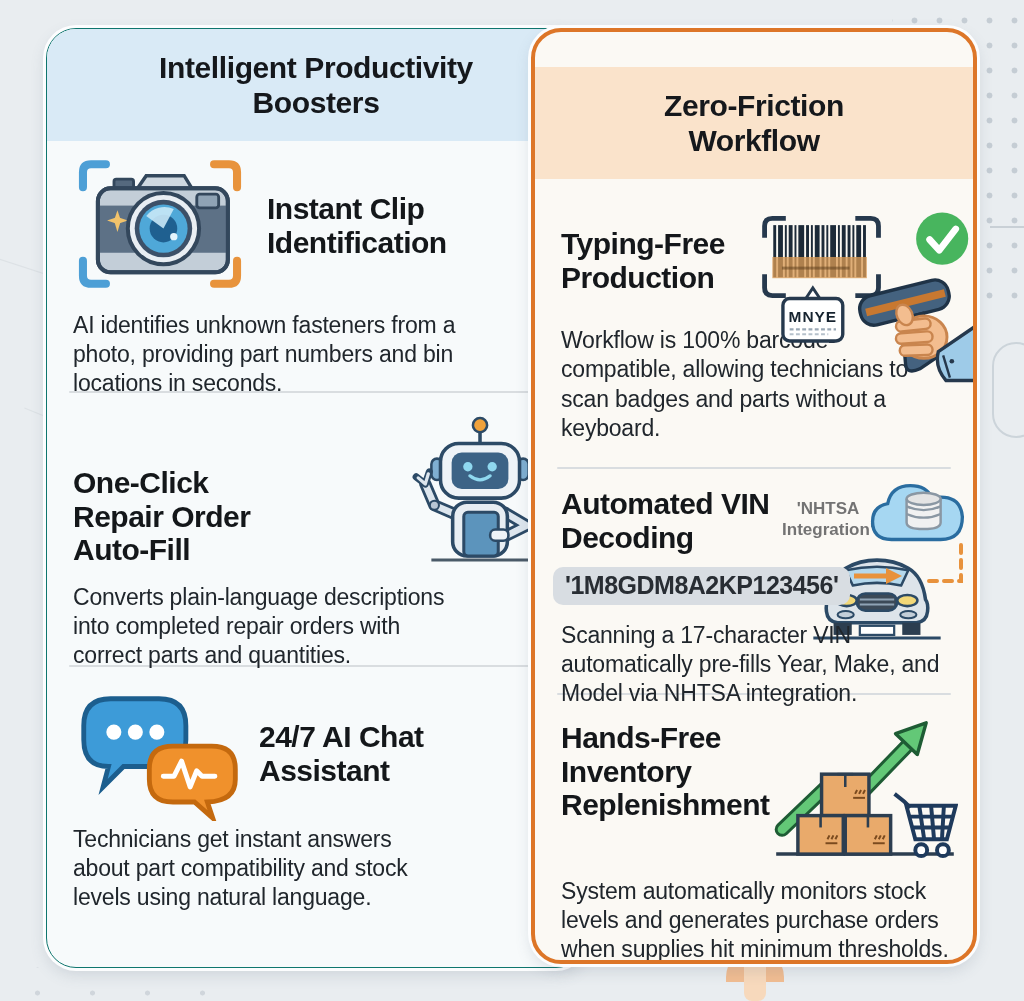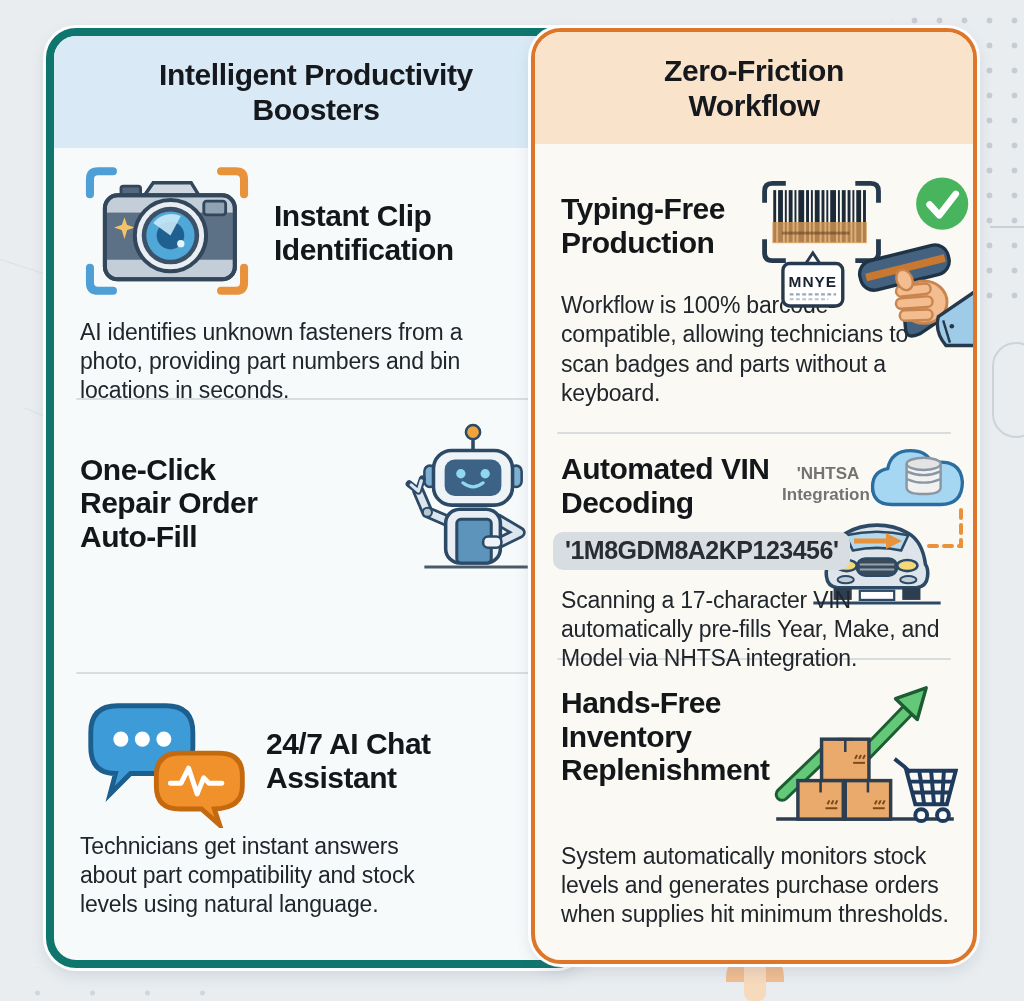--- a/index.html
+++ b/index.html
@@ -29,27 +29,27 @@
   .hl1 { width:150px; left:-10px; top:280px; transform:rotate(18deg); }
   .hl2 { width:120px; left:20px; top:430px; transform:rotate(22deg); }
   .tick-r { position:absolute; right:0; top:226px; width:34px; height:2px; background:#c9d0d6; }
 
   
   .panel {
     position:absolute; top:28px; border-radius:30px; overflow:hidden;
     box-shadow:0 0 0 3px #fcfdfe, 0 6px 16px rgba(70,90,110,.18);
     z-index:2;
   }
-  .panel-left  { left:46px;  width:540px; height:940px; border:8px solid #0f766e; background:#f7fafb; }
+  .panel-left  { left:46px;  width:540px; height:940px; border:1px solid #0f766e; background:#f7fafb; }
   .panel-right { left:531px; width:446px; height:936px; border:4px solid #dd7628; background:#fbf9f4; }
   .panel-header {
     height:112px; display:flex; align-items:center; justify-content:center;
   }
   .panel-left  .panel-header { background:#d9eaf6; }
-  .panel-right .panel-header { background:#fae3cb; }
+  .panel-right .panel-header { background:#fae3cb;margin-top:35px; }
   .panel-header h1 {
     font-size:30px; font-weight:700; color:#15181c; text-align:center;
     line-height:1.17; letter-spacing:-.4px;
   }
   .panel-body { position:relative; }
 
   .card-section { padding:0 26px; position:relative; }
   .divider { height:2px; background:#d9dde0; width:calc(100% - 44px); margin:0 auto; border-radius:1px; }
 
   .feature-title {
@@ -59,21 +59,21 @@
     font-size:23px; color:#20262c; line-height:1.27; letter-spacing:-.2px;
   }
   .row { display:flex; align-items:center; }
 
   
   .l-s1 { height:250px; }
   .l-s1 .row { padding-top:14px; }
   .l-s1 .feature-title { width:212px; margin-left:20px; }
   .l-s1 .feature-desc { margin-top:14px; width:402px; }
   .l-s2 { height:272px; }
-  .l-s2 .row { padding-top:18px; align-items:center;gap:42px; }
+  .l-s2 .row { padding-top:18px; align-items:flex-end;gap:42px; }
   .l-s2 .feature-title { width:220px; margin-top:14px; }
   .l-s2 .icon-robot { margin-left:auto; margin-right:4px; }
   .l-s2 .feature-desc { margin-top:16px; width:400px; }
   .l-s3 { height:294px; }
   .l-s3 .row { padding-top:16px; }
   .l-s3 .feature-title { width:215px; margin-left:14px; }
   .l-s3 .feature-desc { width:378px; }
 
   
   .r-s1 { height:268px; }
@@ -177,20 +177,21 @@
             <path d="M22 72 L15 66 M22 72 L25 62" stroke="#dde6ee" stroke-width="3.2" stroke-linecap="round"></path>
             <path d="M100 100 L122 113 L100 124" fill="none" stroke="#2c4a66" stroke-width="12" stroke-linecap="round" stroke-linejoin="round"></path>
             <path d="M100 100 L122 113 L100 124" fill="none" stroke="#dde6ee" stroke-width="6.5" stroke-linecap="round" stroke-linejoin="round"></path>
             <rect x="49" y="90" width="54" height="53" rx="14" fill="#e8eef3" stroke="#2c4a66" stroke-width="3.5"></rect>
             <rect x="60" y="100" width="34" height="43" rx="4" fill="#5c94bc" stroke="#2c4a66" stroke-width="3"></rect>
             <rect x="86" y="117" width="18" height="11" rx="5" fill="#eef3f7" stroke="#2c4a66" stroke-width="2.5"></rect>
             <line x1="28" y1="147" x2="130" y2="147" stroke="#4a5a68" stroke-width="3"></line>
           </svg>
         </span>
       </div>
+      <p class="feature-desc">Converts plain-language descriptions into completed repair orders with correct parts and quantities.</p>
     </section>
 
     <div class="divider"></div>
 
     <section class="card-section l-s3">
       <div class="row">
         <span>
           <svg width="172" height="138" viewBox="0 0 160 125">
             <path d="M10 38 Q10 13 35 13 H80 Q105 13 105 38 V51 Q105 76 80 76 H47 L28 95 L33 76 Q10 76 10 51 Z" fill="#3d9bd8" stroke="#1c5e8e" stroke-width="4.5"></path>
             <circle cx="38" cy="44" r="7" fill="#fff"></circle>

